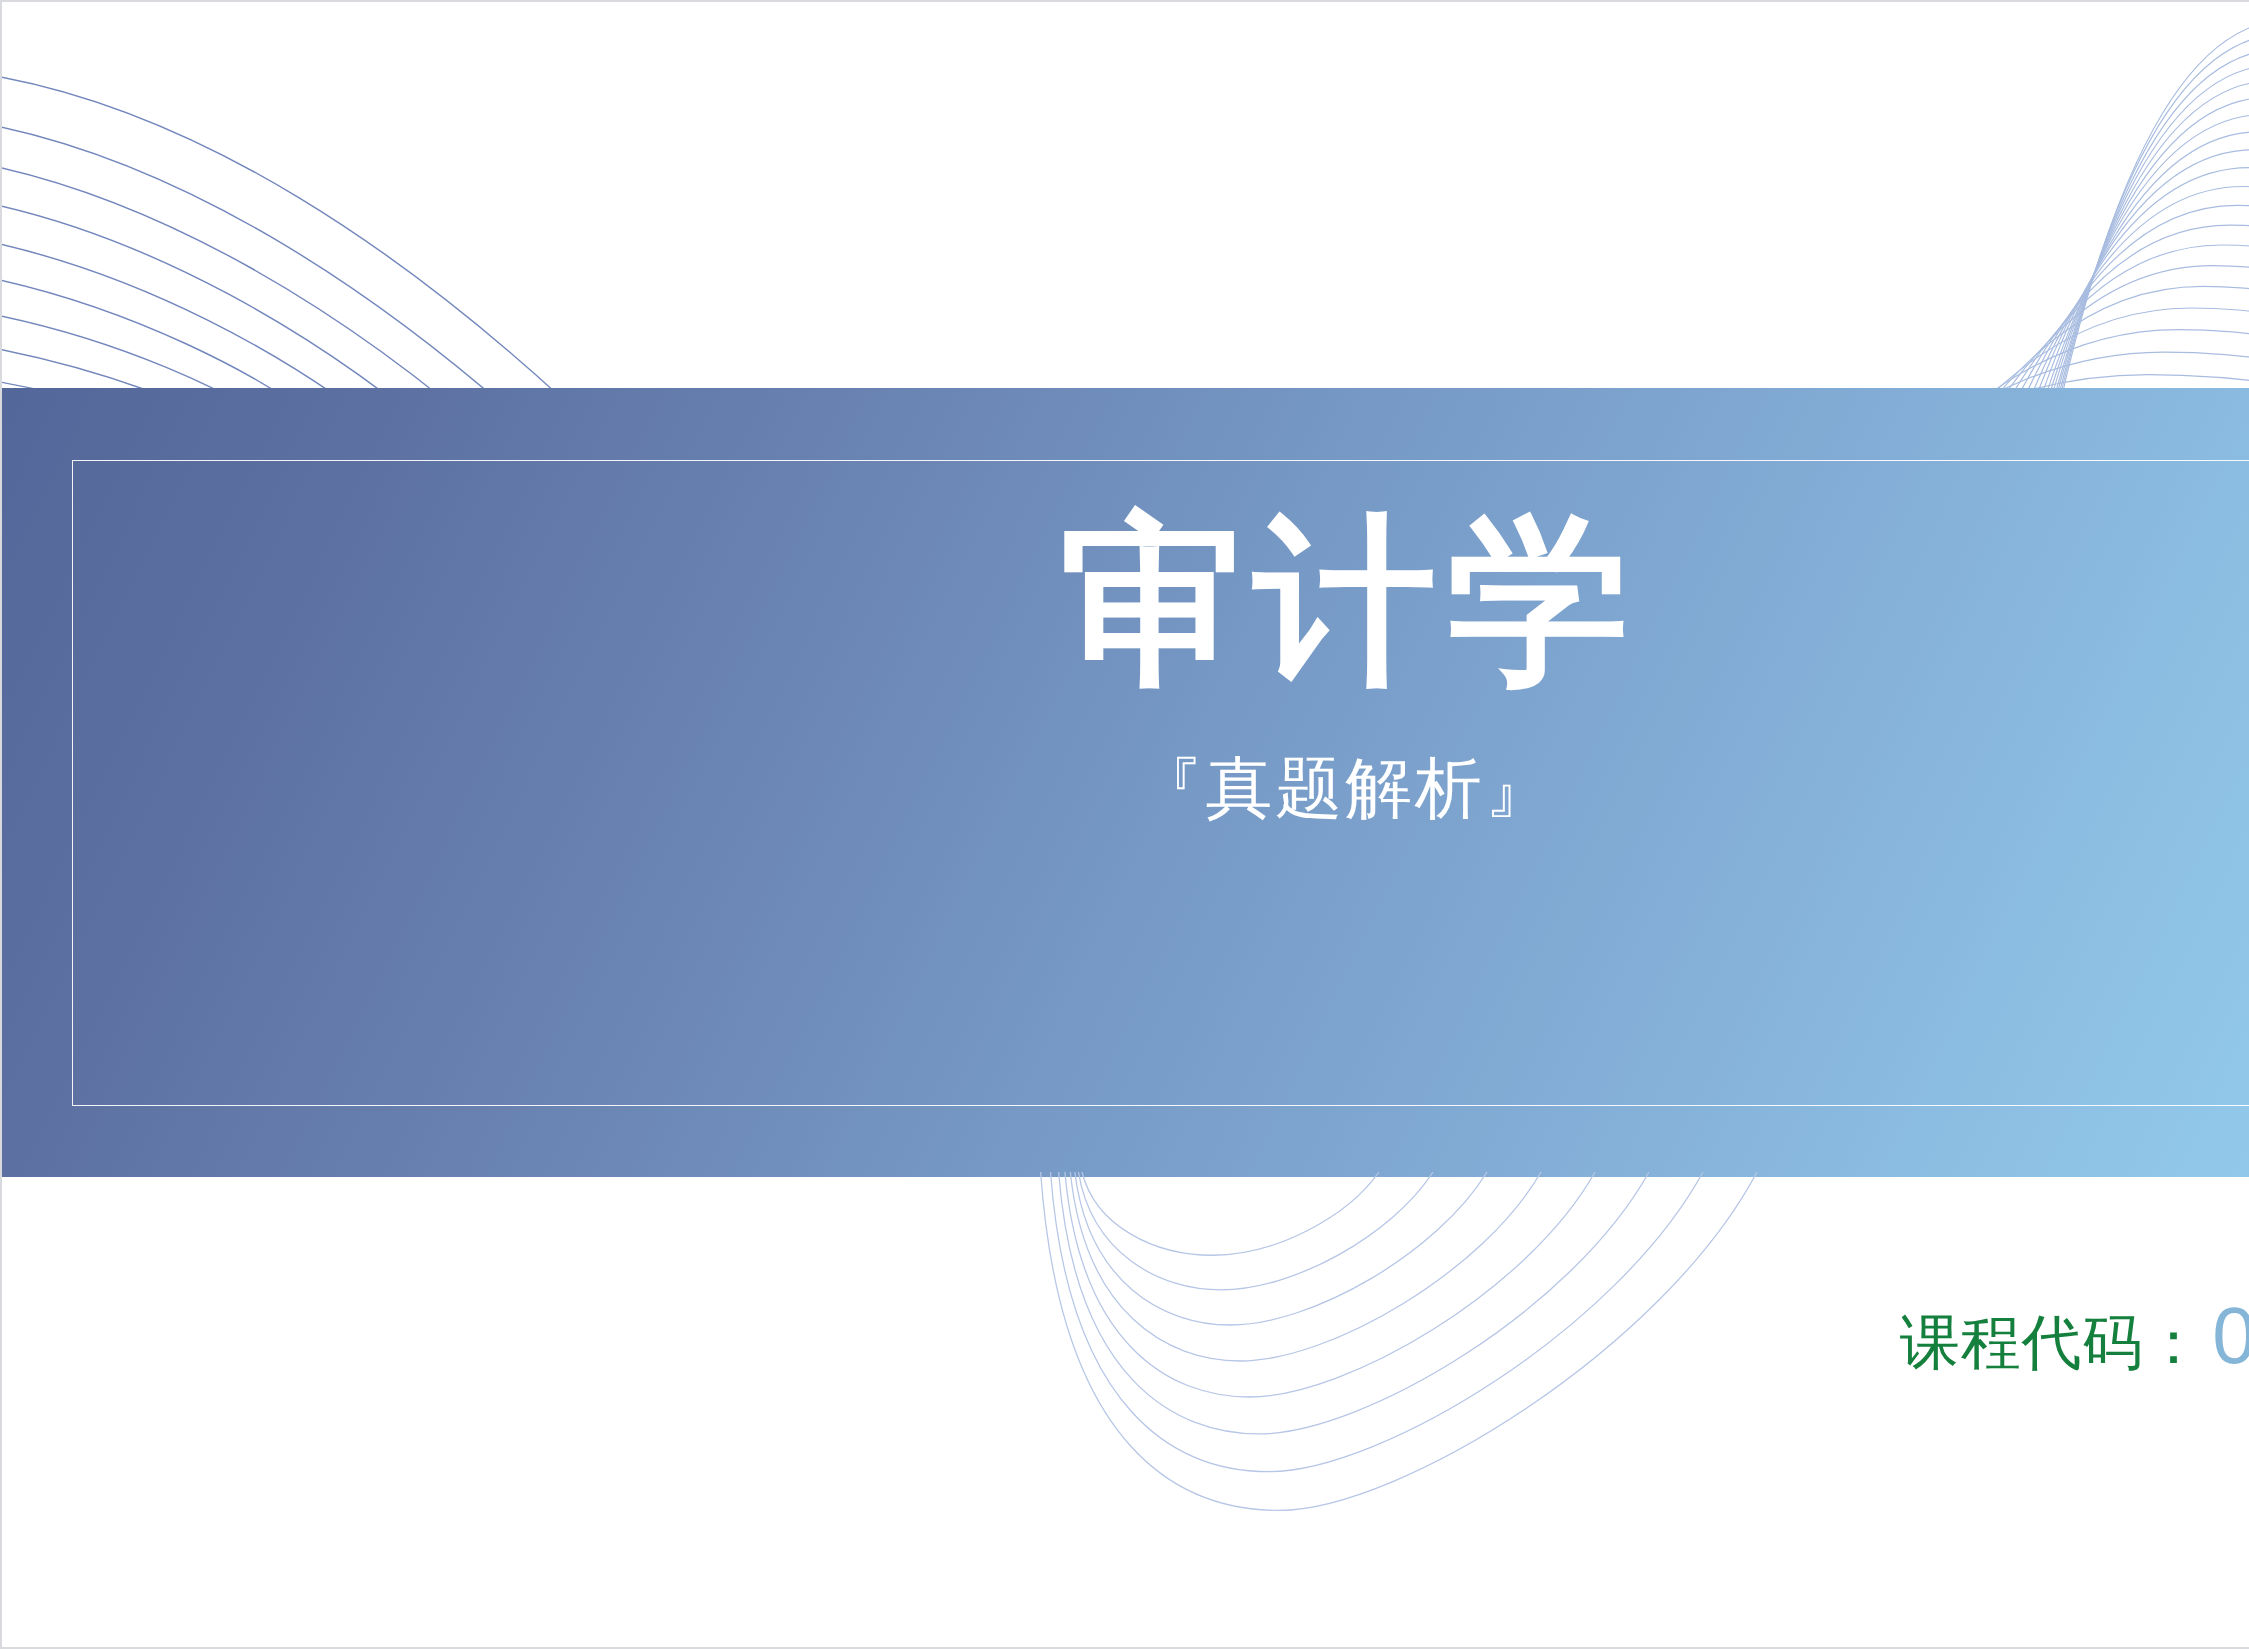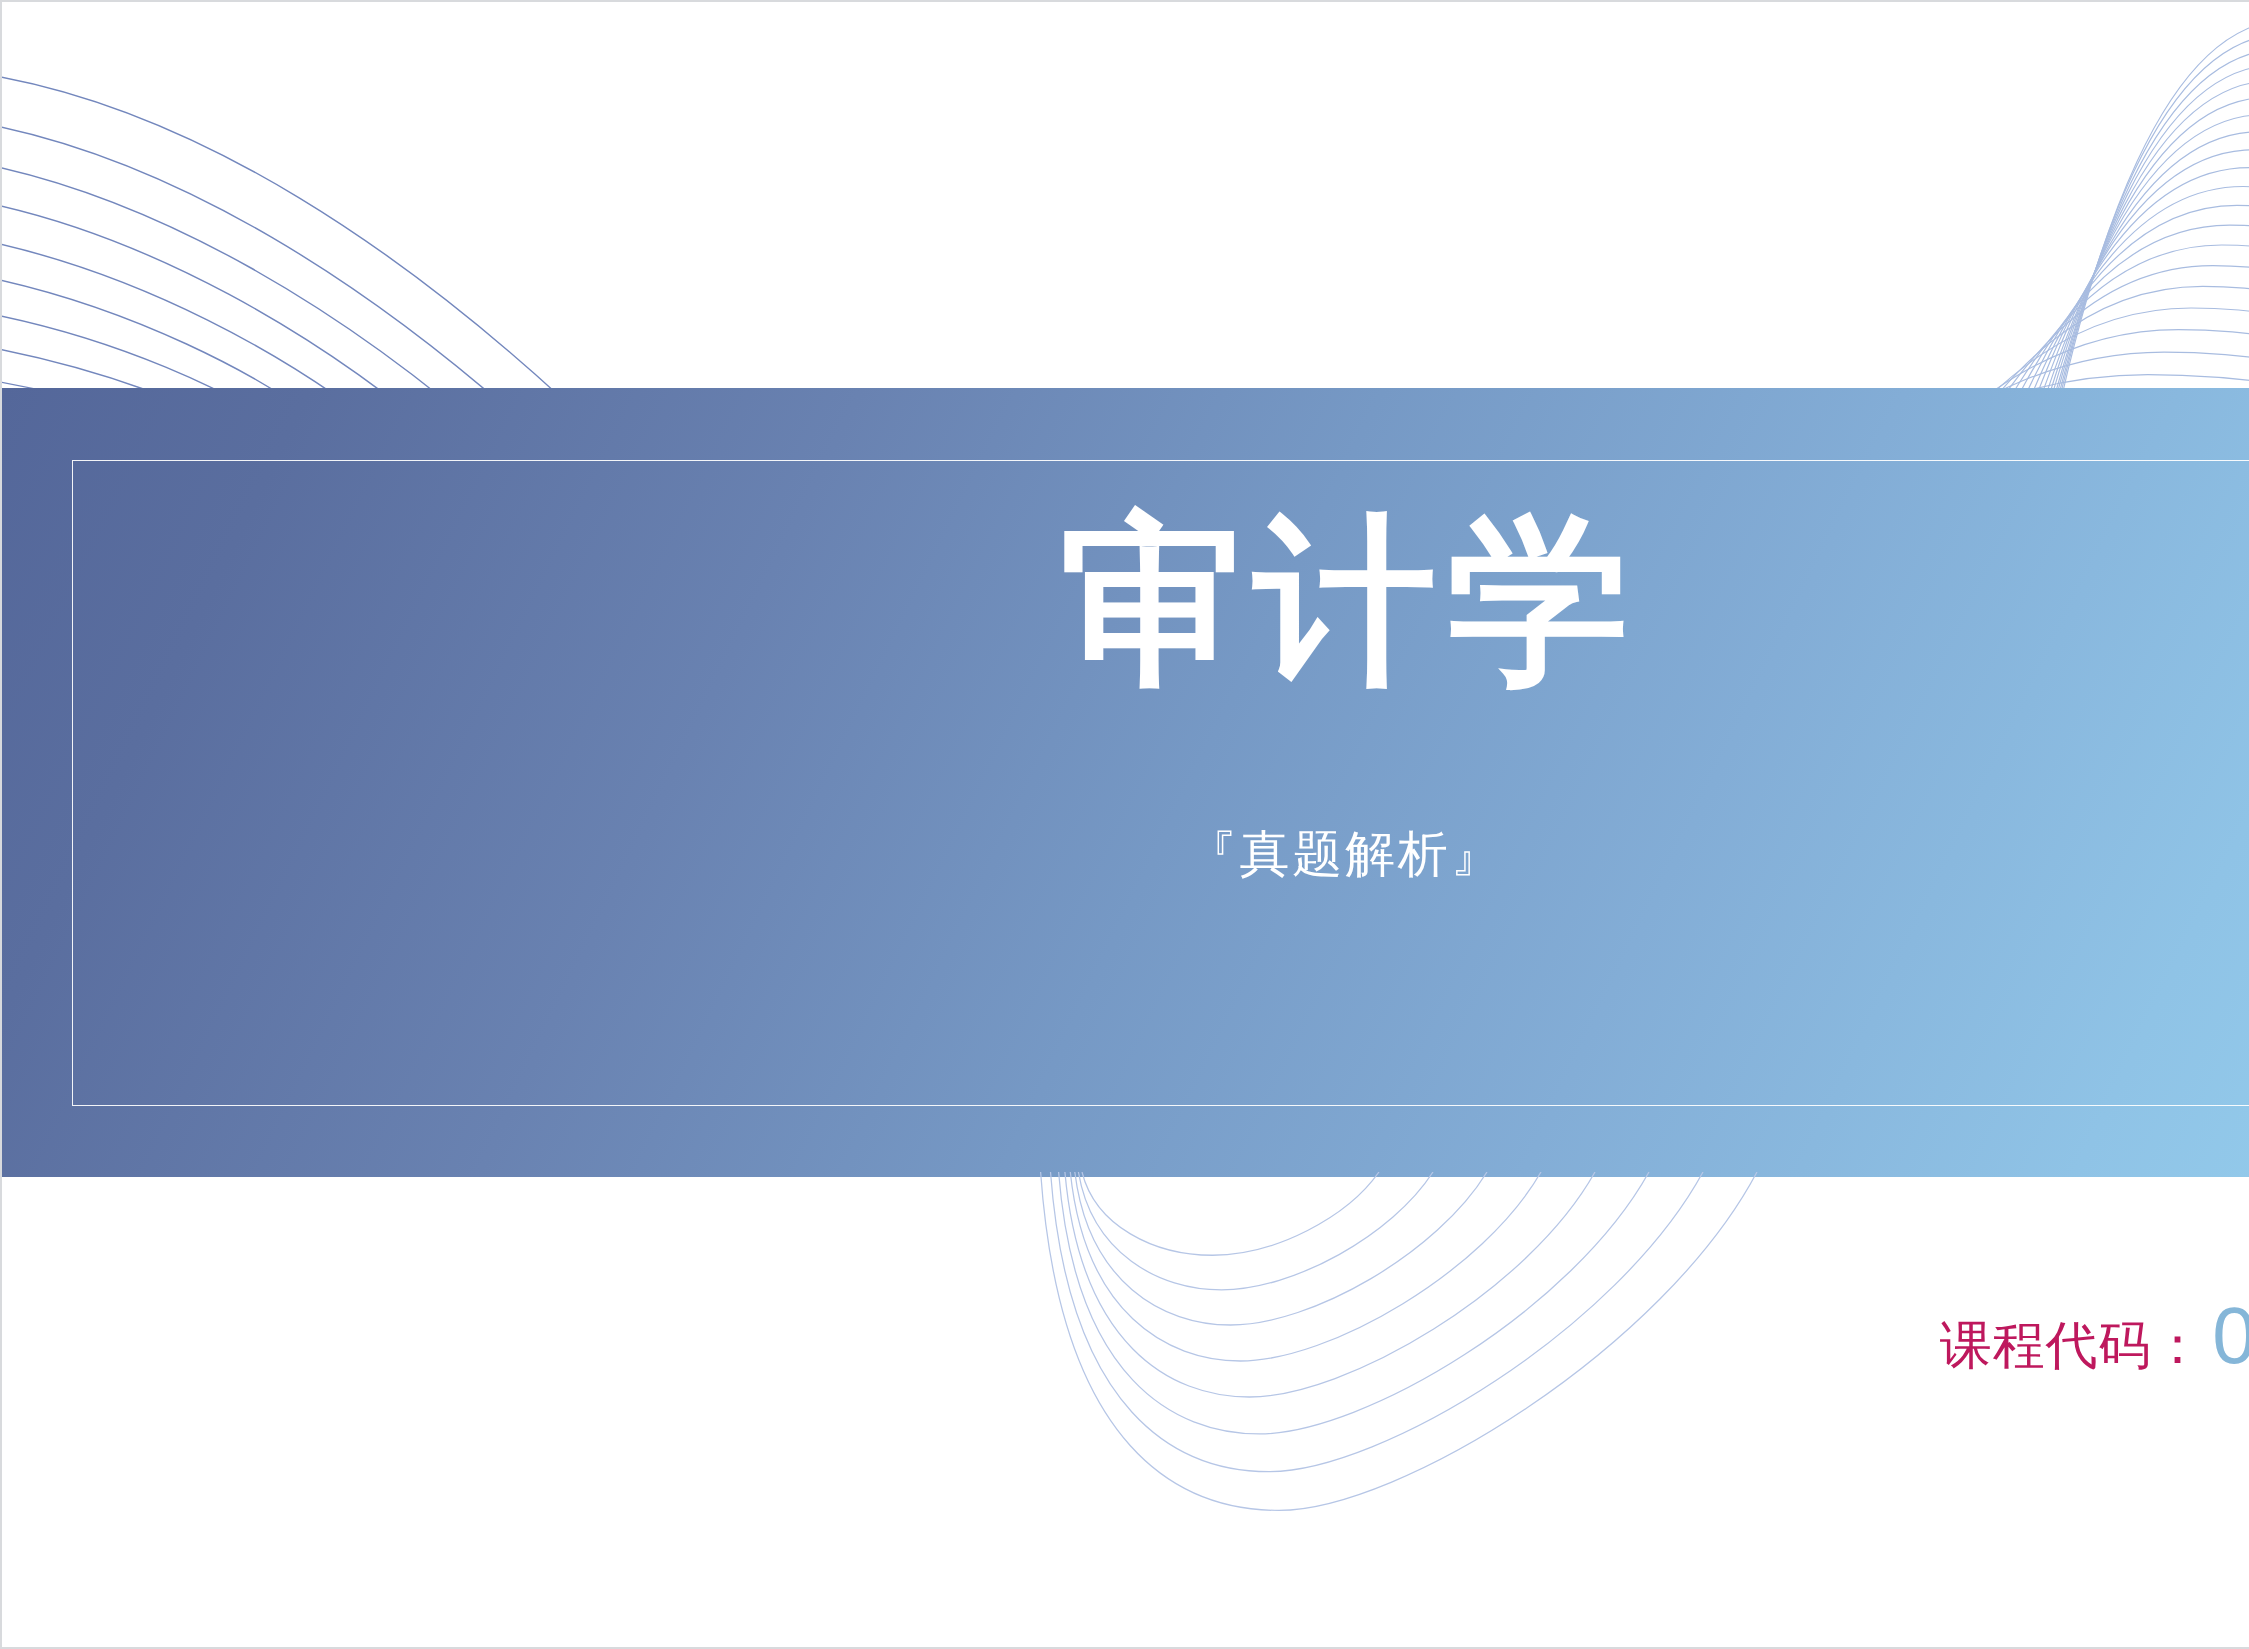--- a/index.html
+++ b/index.html
@@ -87,42 +87,42 @@
     color: #ffffff;
     font-size: 182px;
     font-weight: 800;
     letter-spacing: 11.7px;
     text-indent: 11.7px;
     line-height: 1.02;
     white-space: nowrap;
     font-family: Liberation Mono, monospace;
   }
   #subtitle {
-    margin-top: 118px;
+    margin-top: 42px;
     color: #ffffff;
-    font-size: 50px;
+    font-size: 67px;
     font-weight: 300;
     letter-spacing: 2.7px;
     line-height: 1.1;
     white-space: nowrap;
     font-family: "Liberation Sans", "DejaVu Sans", sans-serif;
   }
 
   
   #course-code {
     position: absolute;
     right: 234px;
     top: 1288px;
     display: flex;
     align-items: baseline;
     white-space: nowrap;
   }
   #course-code-label {
-    color: #be185d;
-    font-size: 52px;
+    color: #15803d;
+    font-size: 60px;
     font-weight: 400;
     letter-spacing: 0.9px;
     font-family: "Liberation Sans", "DejaVu Sans", sans-serif;
   }
   #course-code-value {
     color: #85b6d8;
     font-size: 79px;
     font-weight: 300;
     letter-spacing: 3.6px;
     margin-left: 8px;

